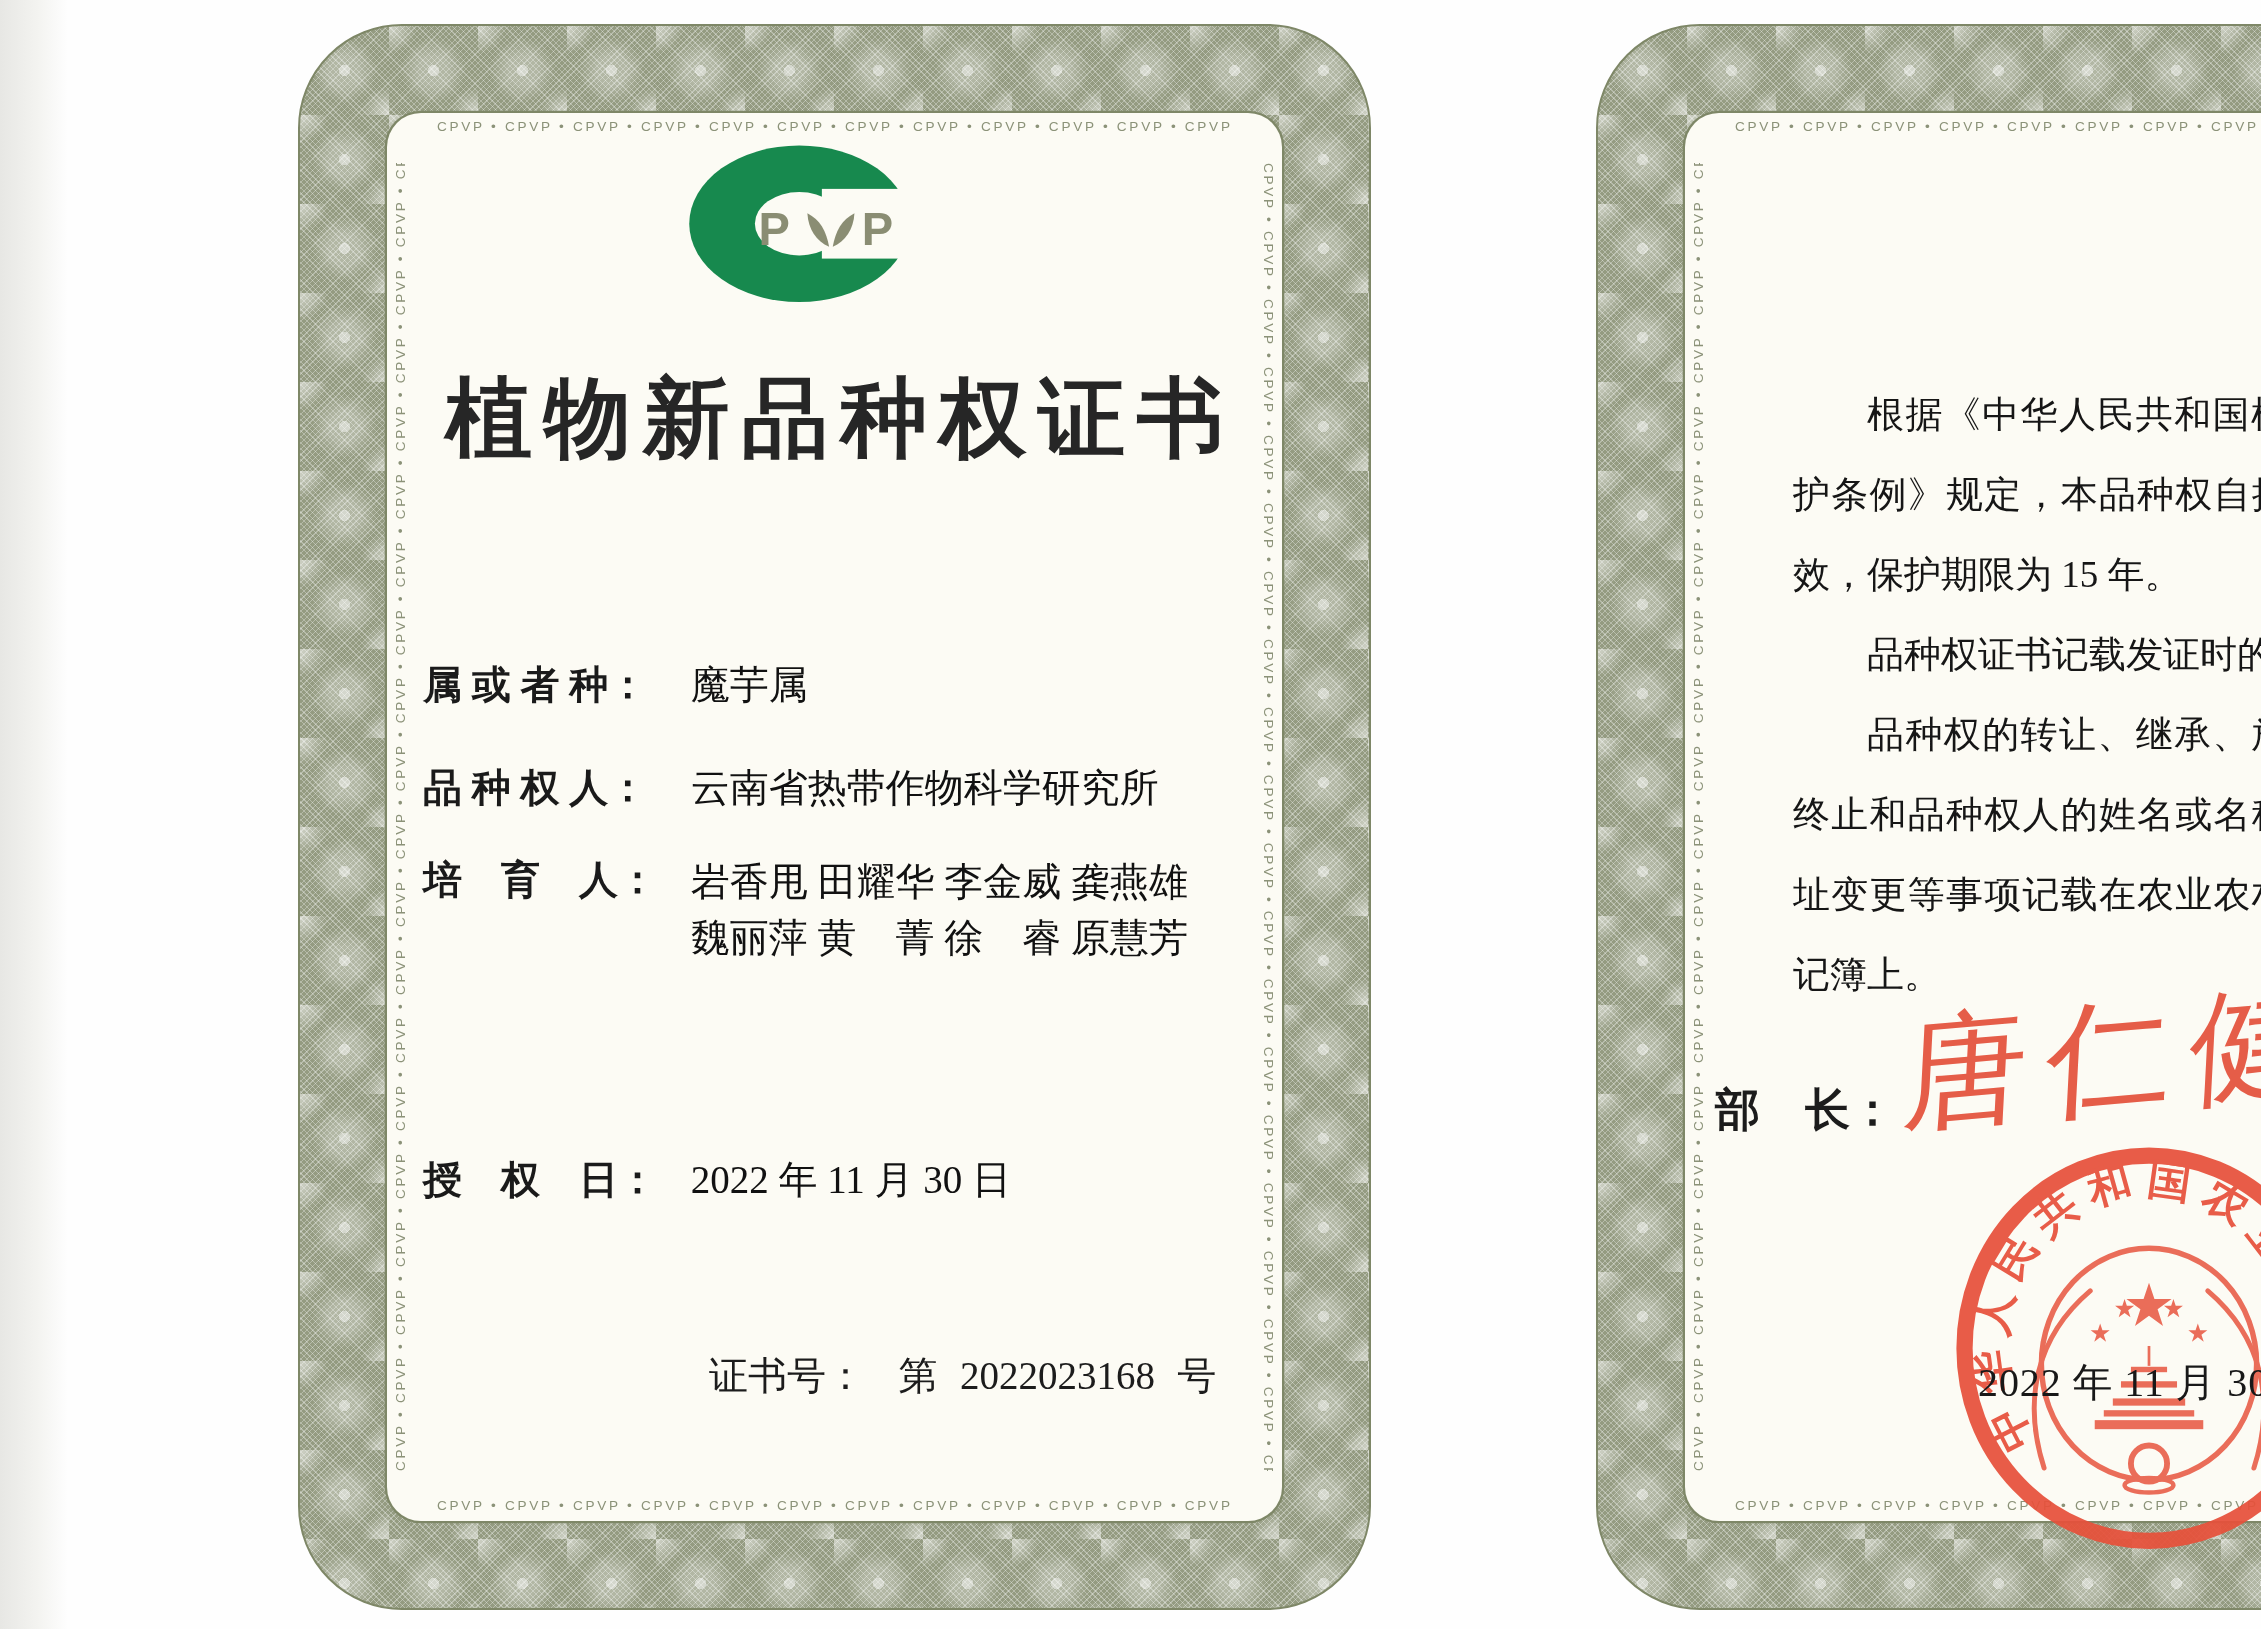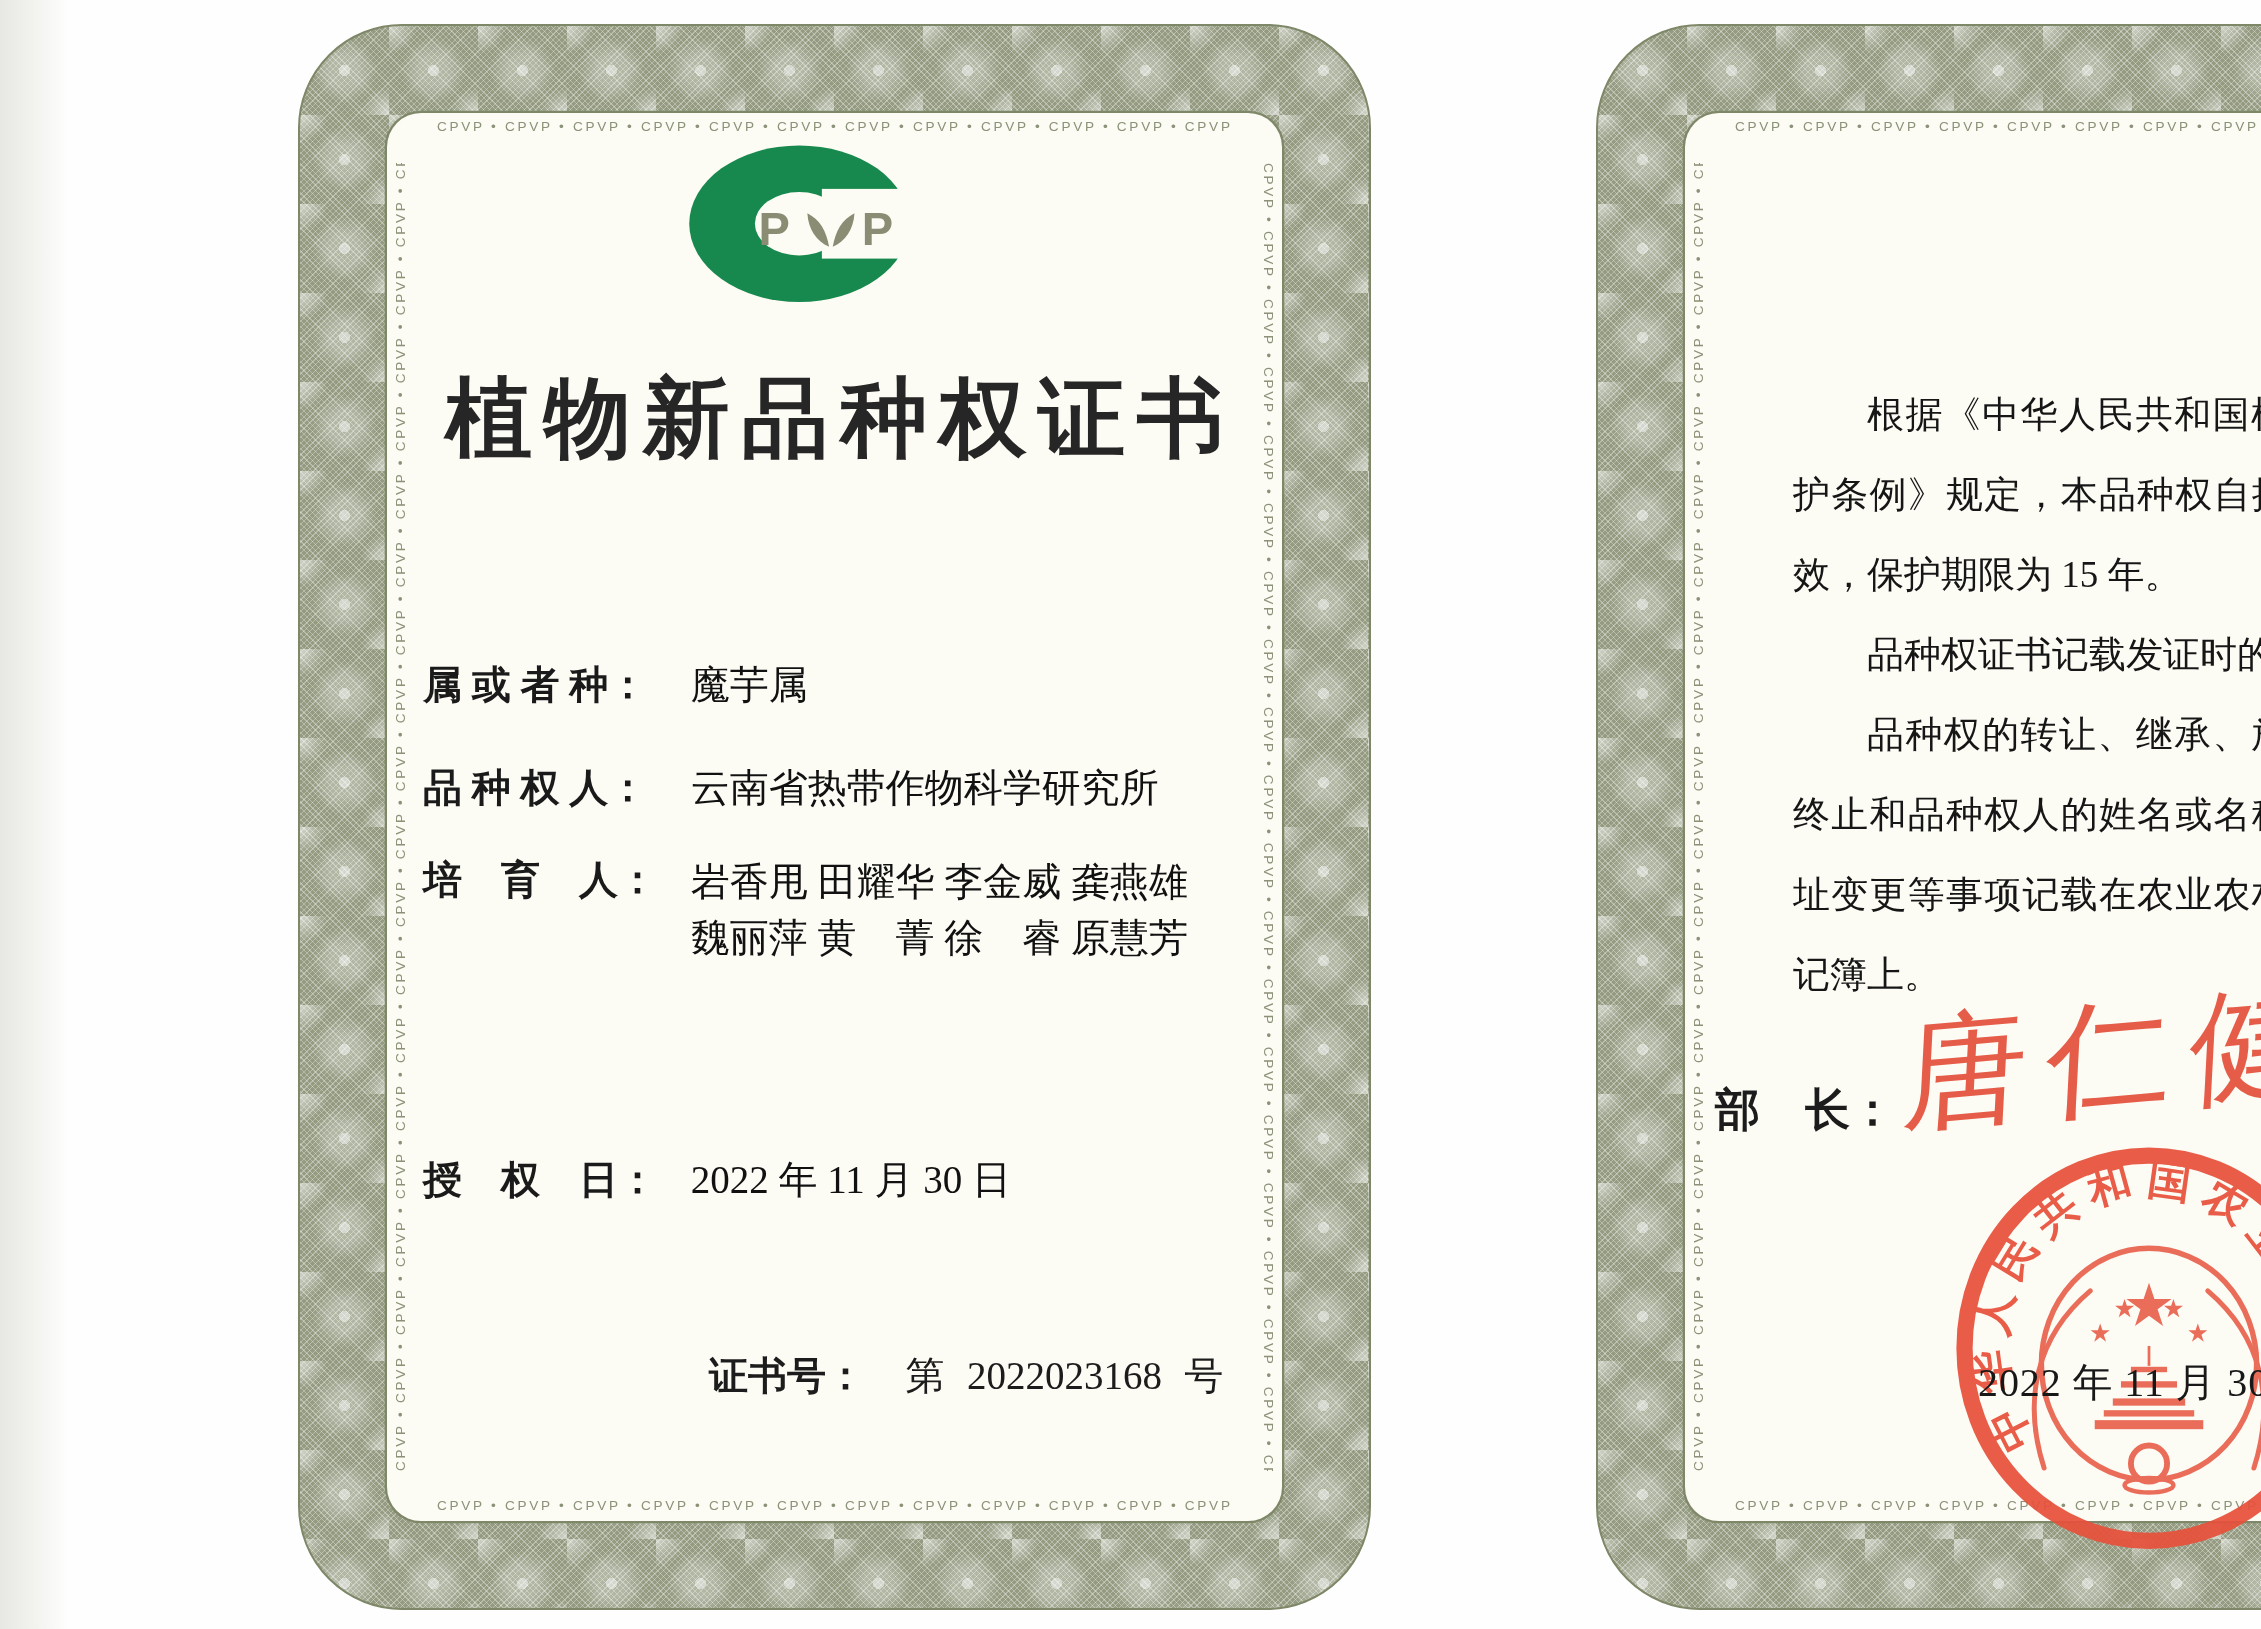--- a/index.html
+++ b/index.html
@@ -35,21 +35,21 @@
   .content{position:absolute;inset:0;z-index:3;}
   
   .logo{position:absolute;top:114px;left:50%;margin-left:-149px;width:317px;height:172px;}
   .cert-title{position:absolute;top:334px;left:0;width:100%;text-align:center;
       font-size:87px;font-weight:700;letter-spacing:11.8px;text-indent:11.8px;color:#262626;}
   .row{position:absolute;left:123px;font-size:39px;line-height:51px;white-space:nowrap;}
   .flabel{display:inline-block;width:237px;font-weight:600;color:#1a1a1a;vertical-align:top;}
   .fvalue{display:inline-block;margin-left:21px;color:#111;vertical-align:top;}
   .fvalue .vline{line-height:56px;text-align:right;}
   .certno-row{position:absolute;left:409px;font-size:39px;white-space:nowrap;word-spacing:12.7px;}
-  .certno-row .flabel2{font-weight:700;margin-right:18px;}
+  .certno-row .flabel2{font-weight:400;margin-right:11px;}
   
   .paras{position:absolute;top:349px;left:195px;width:687px;font-size:37px;line-height:80px;
          text-align:justify;color:#161616;}
   .paras p{margin:0;text-indent:2em;}
   .minister{position:absolute;top:1054px;left:117px;font-size:45px;font-weight:600;white-space:nowrap;}
   .signature{position:absolute;top:949px;left:304px;font-size:125px;color:#e4503a;
       letter-spacing:19px;white-space:nowrap;transform:rotate(-5deg) skewX(-8deg);
       font-family:"Liberation Serif",serif;opacity:.92;z-index:4;}
   .seal{position:absolute;top:1121px;left:343px;width:416px;height:407px;z-index:4;opacity:.93;}
   .seal-date{position:absolute;top:1329px;left:348px;width:407px;text-align:center;

